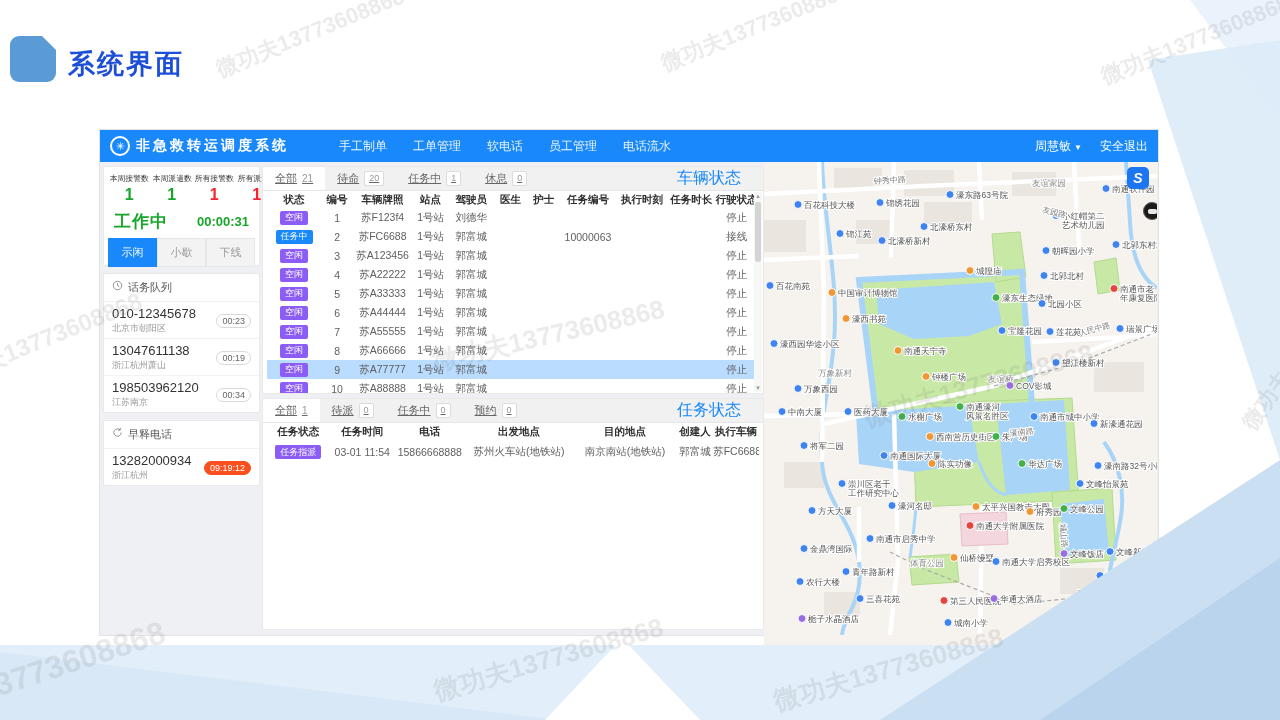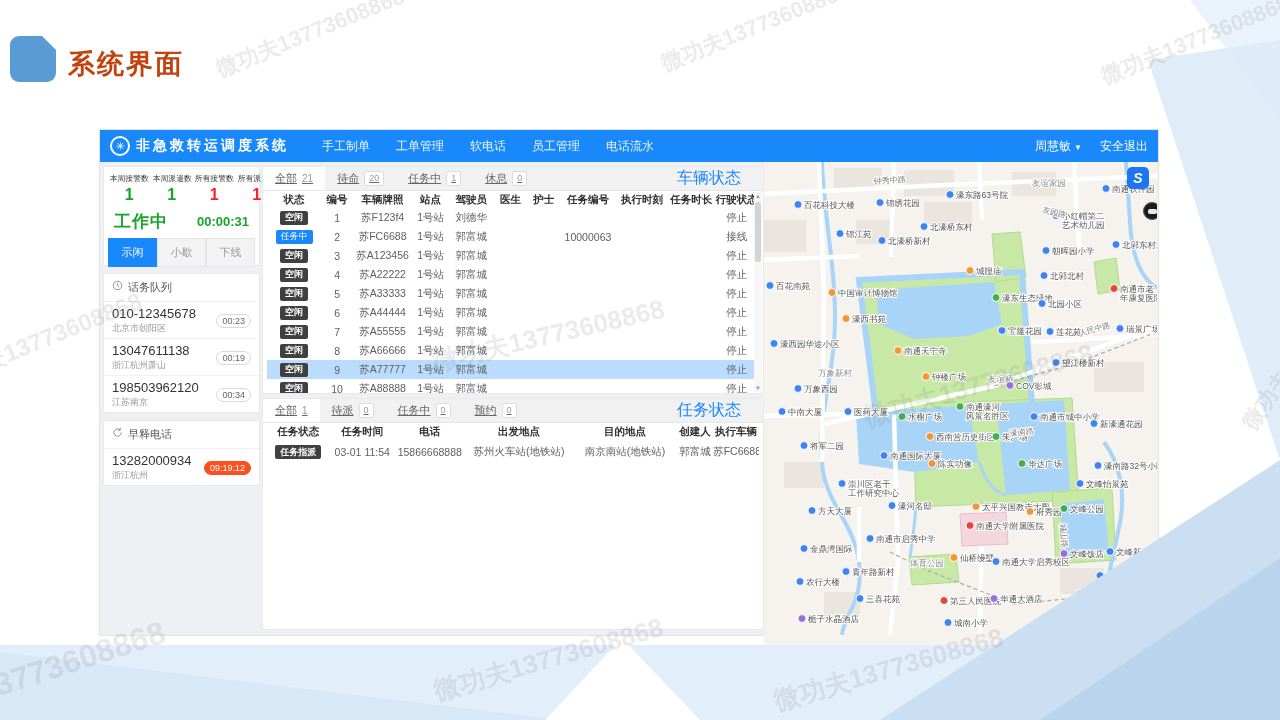--- a/index.html
+++ b/index.html
@@ -9,29 +9,29 @@
   
   .deco { position:absolute; pointer-events:none; }
   #deco-svg { left:0; top:0; width:1280px; height:720px; z-index:5; }
   .wm { position:absolute; color:#6b6b6b; opacity:.13; font-weight:bold; white-space:nowrap; z-index:6; }
 
   
   .title-block { position:absolute; left:10px; top:36px; z-index:2; }
   .title-square { position:absolute; left:0; top:0; width:46px; height:46px; background:#5b9bd5; border-radius:9px; }
   .title-square::after { content:""; position:absolute; right:-1px; top:-1px; width:0; height:0;
      border-top:16px solid #fff; border-left:16px solid transparent; }
-  .slide-title { position:absolute; left:58px; top:10px; font-size:27px; font-weight:bold; color:#c2410c; letter-spacing:2px; white-space:nowrap; }
+  .slide-title { position:absolute; left:58px; top:10px; font-size:27px; font-weight:bold; color:#1d4ed8; letter-spacing:2px; white-space:nowrap; }
 
   
   .app { position:absolute; left:100px; top:130px; width:1058px; height:505px; background:#eef0f4; z-index:1; font-size:11px; box-shadow:0 0 0 1px #e3e3e3; }
 
   
   .navbar { height:32px; background:#1888fa; display:flex; align-items:center; color:#fff; padding:0 10px; }
   .logo { width:20px; height:20px; border:2px solid #fff; border-radius:50%; display:flex; align-items:center; justify-content:center; font-size:11px; margin-right:6px; }
-  .app-title { font-size:14px; font-weight:bold; letter-spacing:3px; margin-right:33px; white-space:nowrap; }
+  .app-title { font-size:14px; font-weight:bold; letter-spacing:3px; margin-right:50px; white-space:nowrap; }
   .nav-menu { display:flex; gap:26px; flex:1; }
   .nav-item { font-size:12px; color:#eaf4ff; cursor:pointer; white-space:nowrap; }
   .nav-right { display:flex; align-items:center; gap:18px; font-size:12px; }
   .caret { font-size:8px; margin-left:3px; }
 
   .app-body { display:flex; height:536px; }
 
   
   .sidebar { width:162px; padding:4px 2px 0 3px; }
   .card { background:#fff; border:1px solid #e9e9e9; border-radius:2px; margin-bottom:7px; }
@@ -73,21 +73,21 @@
   .tab .cnt { font-size:10px; color:#999; }
   .tab .cntbox { border:1px solid #dcdcdc; background:#fff; font-size:9px; color:#999; padding:0 4px; line-height:13px; border-radius:2px; }
   .tabs .spacer { flex:1; }
   .tabs .plink { color:#1888fa; font-size:16px; margin-right:22px; cursor:pointer; white-space:nowrap; }
 
   table.grid { width:calc(100% - 8px); border-collapse:collapse; table-layout:fixed; margin-left:4px; }
   table.grid th { font-size:10.5px; color:#303030; font-weight:bold; height:17px; text-align:center; white-space:nowrap; overflow:hidden; }
   table.grid td { font-size:10.5px; color:#606060; height:19px; text-align:center; white-space:nowrap; overflow:hidden; }
   tr.hl td { background:#b9dcff; }
   .badge { display:inline-block; color:#fff; font-size:9px; border-radius:2px; padding:1.5px 5px; line-height:11px; }
-  .badge.idle, .badge.assign { background:#404040;font-weight:bold; }
+  .badge.idle, .badge.assign { background:#8b5cf6; }
   .badge.busy { background:#1888fa; }
   .tasks table.grid td { height:22px; }
   .tasks table.grid th { height:18px; }
 
   
   .vscroll { position:absolute; right:1px; top:25px; bottom:1px; width:8px; background:#f7f7f7; }
   .vscroll .thumb { position:absolute; top:10px; left:1px; width:6px; height:60px; background:#d4d4d4; border-radius:3px; }
   .vscroll .ar { position:absolute; left:0; width:8px; font-size:6px; color:#9a9a9a; text-align:center; }
   .vscroll .up { top:1px; } .vscroll .dn { bottom:1px; }
 

